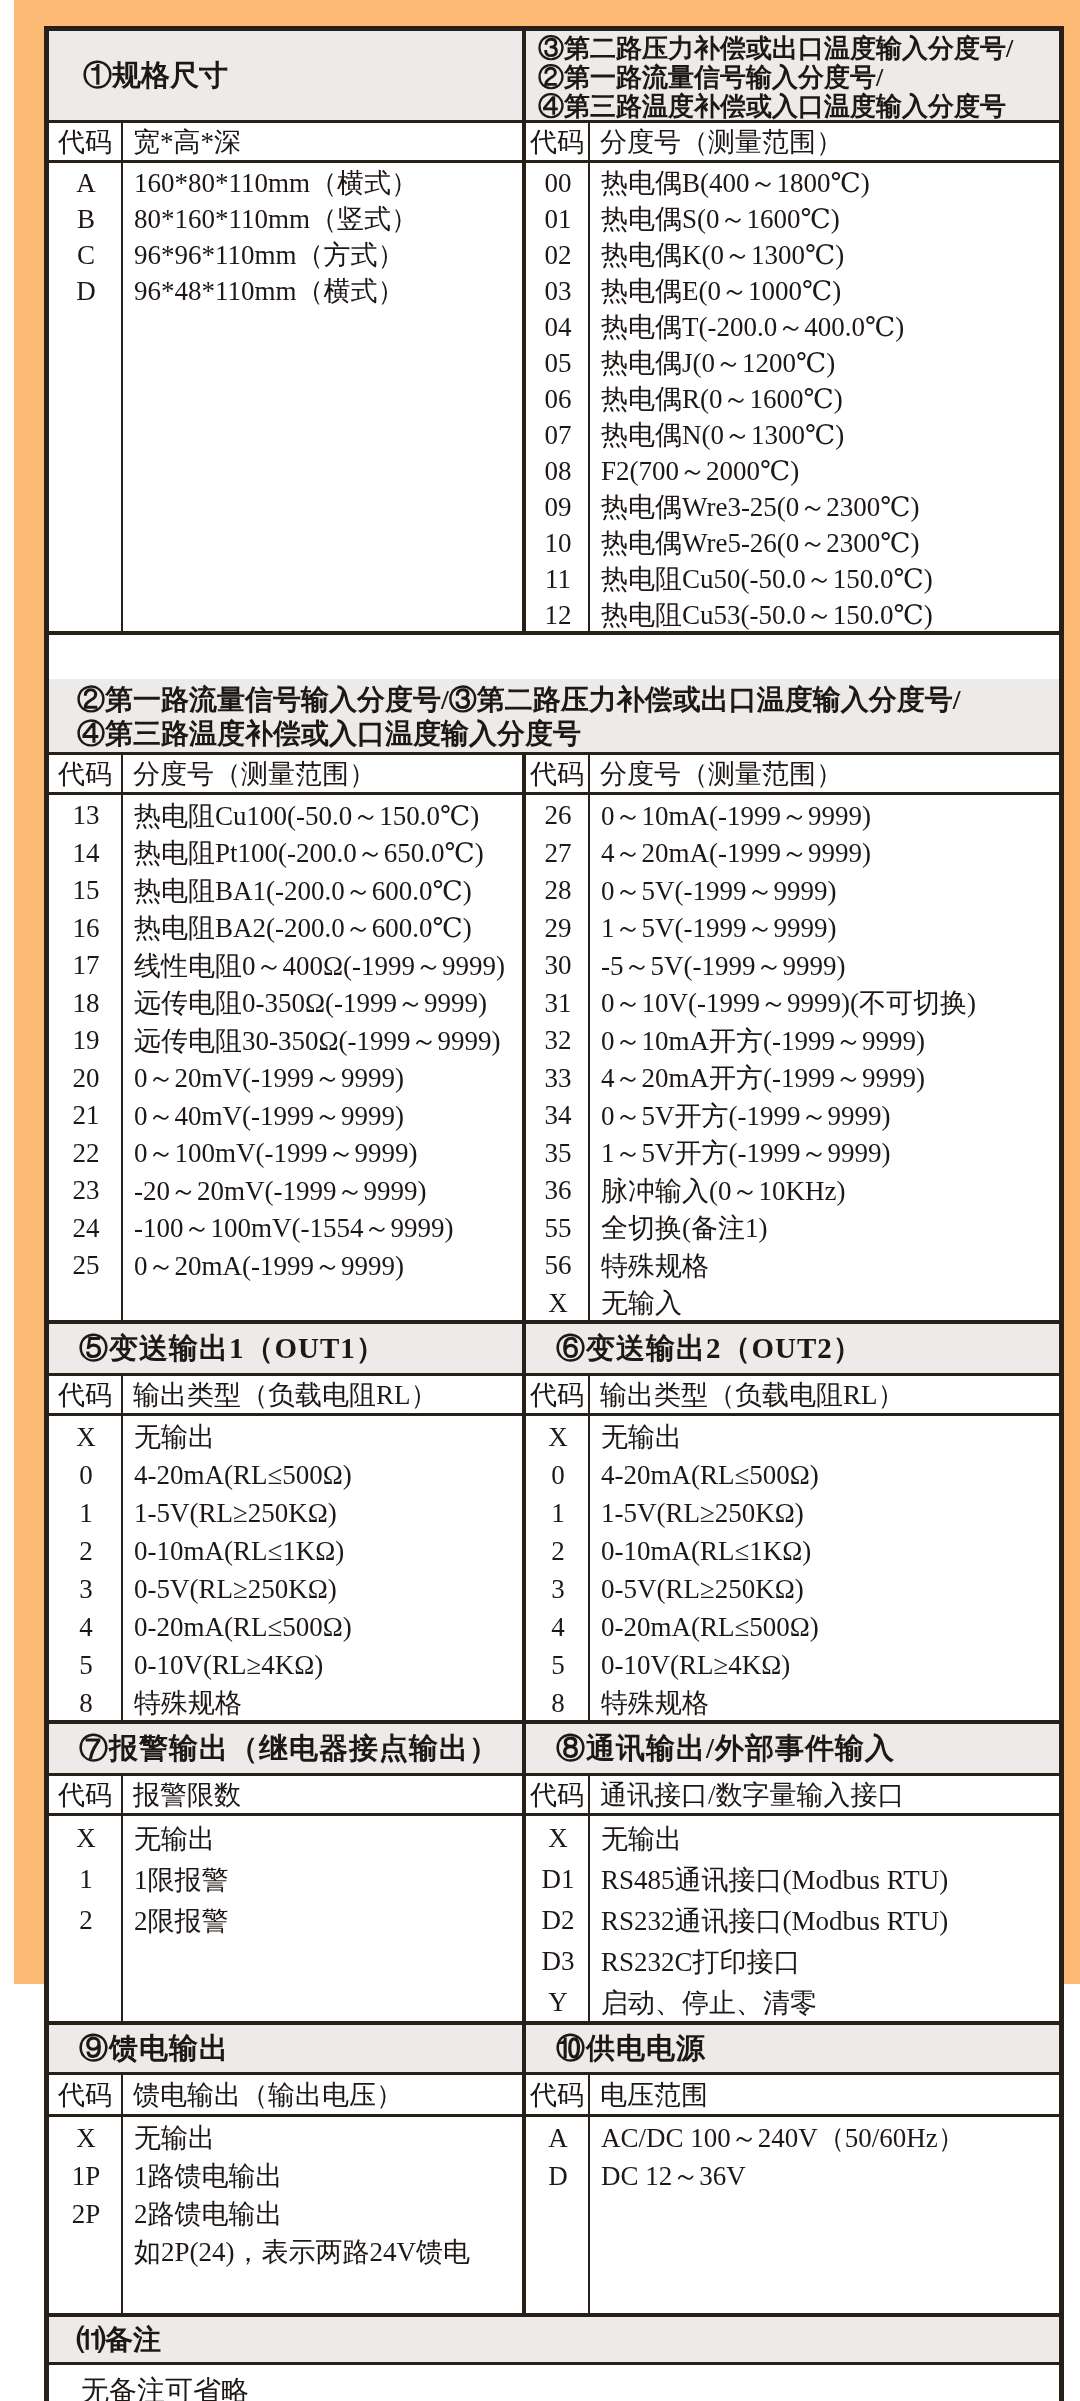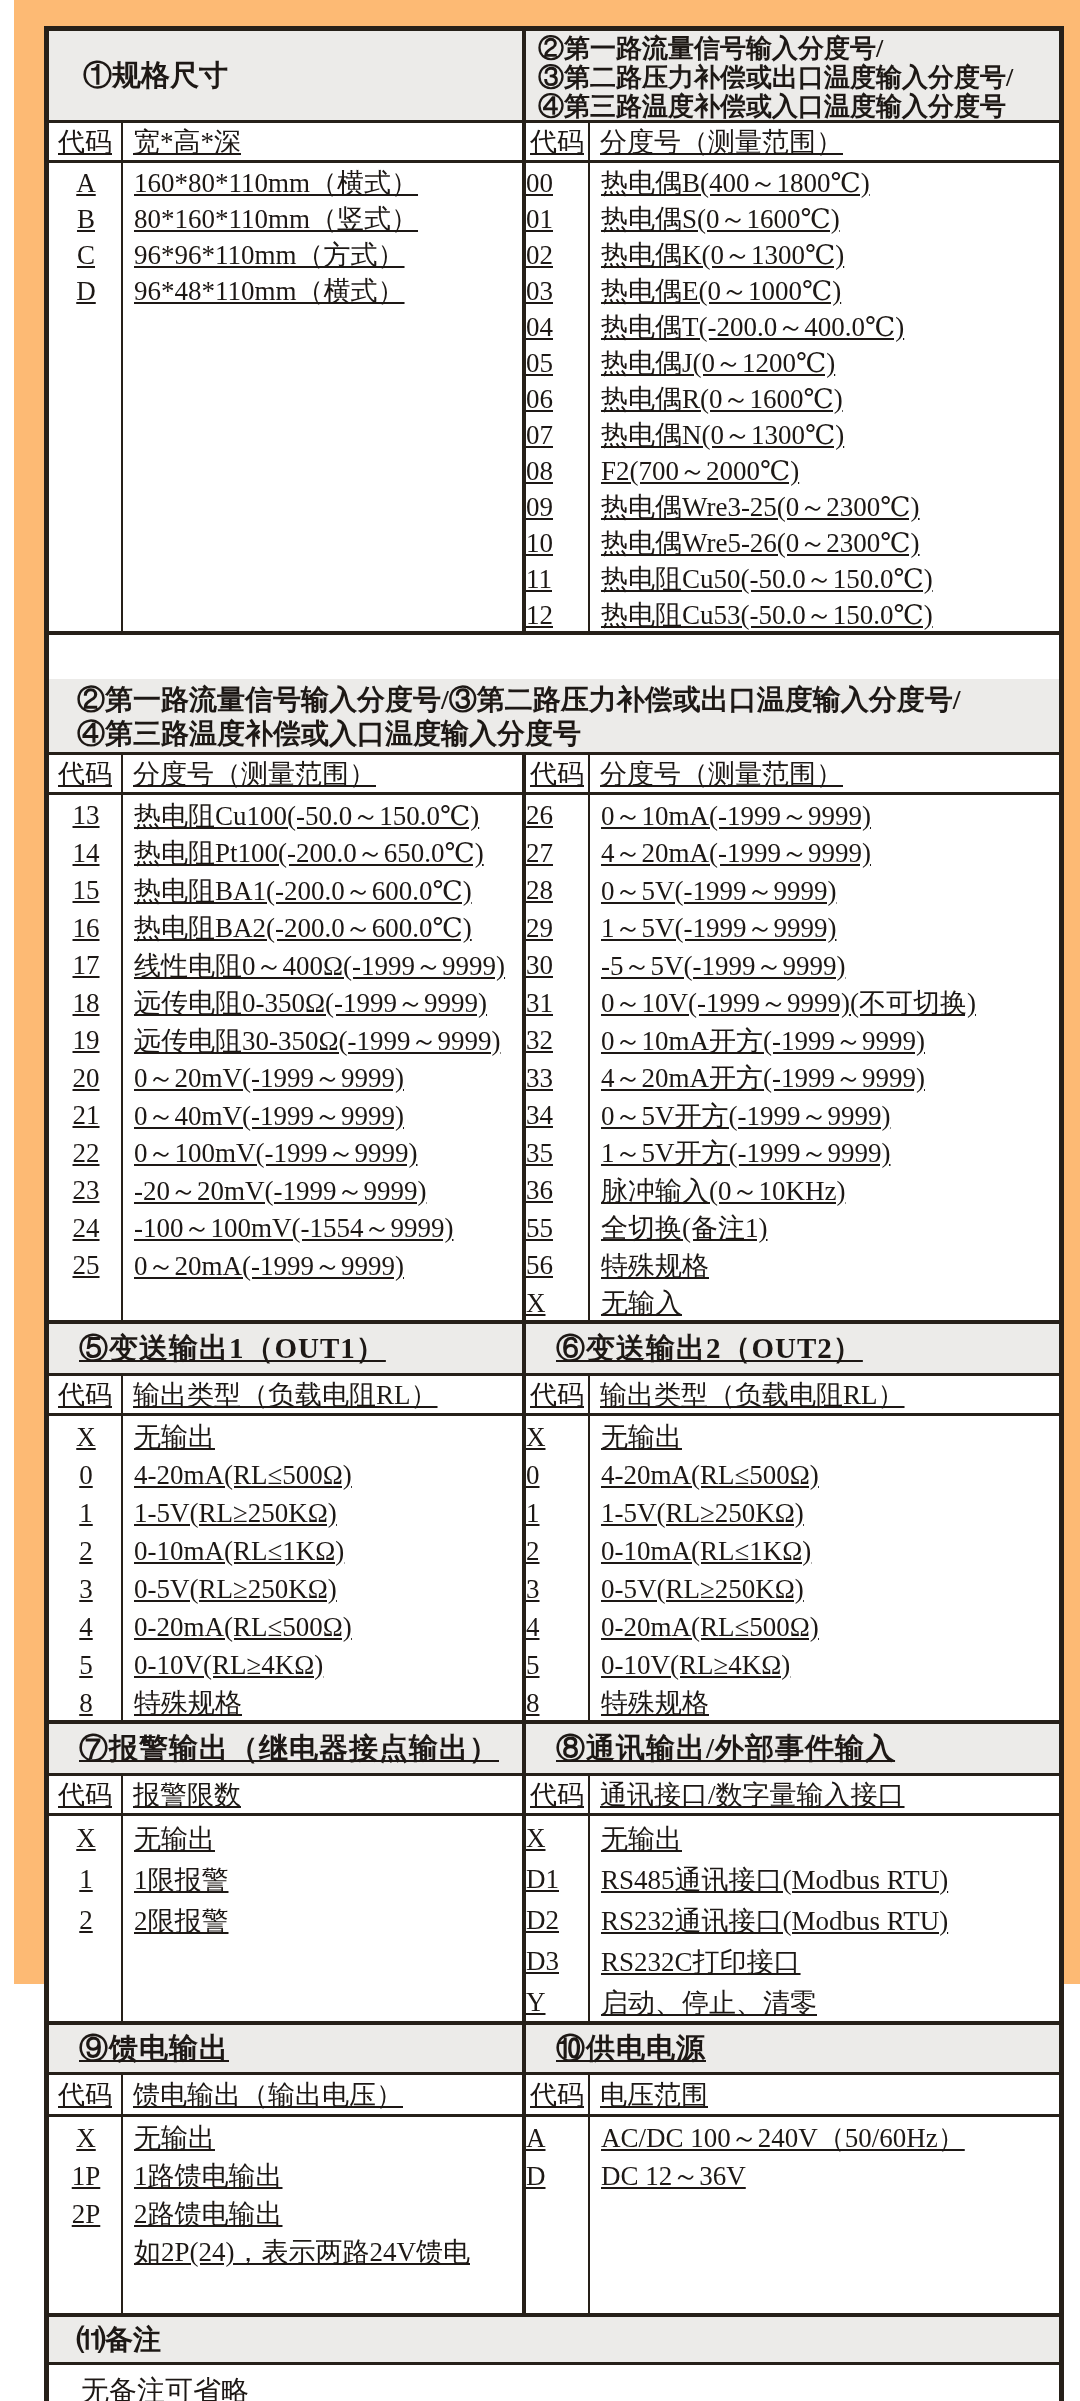--- a/index.html
+++ b/index.html
@@ -45,43 +45,43 @@
   .half.r .code-h{width:64px;}
   .hdrrow .lbl-h{flex:1;display:flex;align-items:center;padding-left:10px;white-space:nowrap;}
   
   .dataarea{position:relative;box-sizing:border-box;}
   .dataarea .vline{position:absolute;top:0;bottom:0;width:2px;background:#262019;}
   .half.l .vline{left:72px;}
   .half.r .vline{left:62px;}
   .rowlist{position:relative;padding-top:2px;}
   .trow{display:flex;align-items:center;font-size:27px;}
   .half.l .trow .code{width:74px;text-align:center;}
-  .half.r .trow .code{width:64px;}
+  .half.r .trow .code{width:64px;text-align:center;}
   .trow .desc{flex:1;padding-left:11px;white-space:nowrap;}
   
   .rh36 .trow{height:36px;}
   .rh375 .trow{height:37.5px;}
   .rh38 .trow{height:38px;}
   .rh41 .trow{height:41px;}
   
-  .secline{border-bottom:4px solid #262019;text-decoration:underline;}
+  .secline{border-bottom:4px solid #262019;}
   
   .lastrow{height:52px;display:flex;align-items:center;padding-left:32px;font-size:28px;box-sizing:border-box;}
 </style>
 </head>
 <body>
 
 <div class="sheet">
   <div class="spec-table">
 
     <div class="band band-top sec2">
       <div class="bl">①规格尺寸</div>
       <div class="br">
+        <div>③第二路压力补偿或出口温度输入分度号/</div>
         <div>②第一路流量信号输入分度号/</div>
-        <div>③第二路压力补偿或出口温度输入分度号/</div>
         <div>④第三路温度补偿或入口温度输入分度号</div>
       </div>
     </div>
     <div class="sec2 secline">
       <div class="half l">
         <div class="hdrrow">
           <div class="code-h">代码</div>
           <div class="lbl-h">宽*高*深</div>
         </div>
         <div class="dataarea" style="height:468px">

